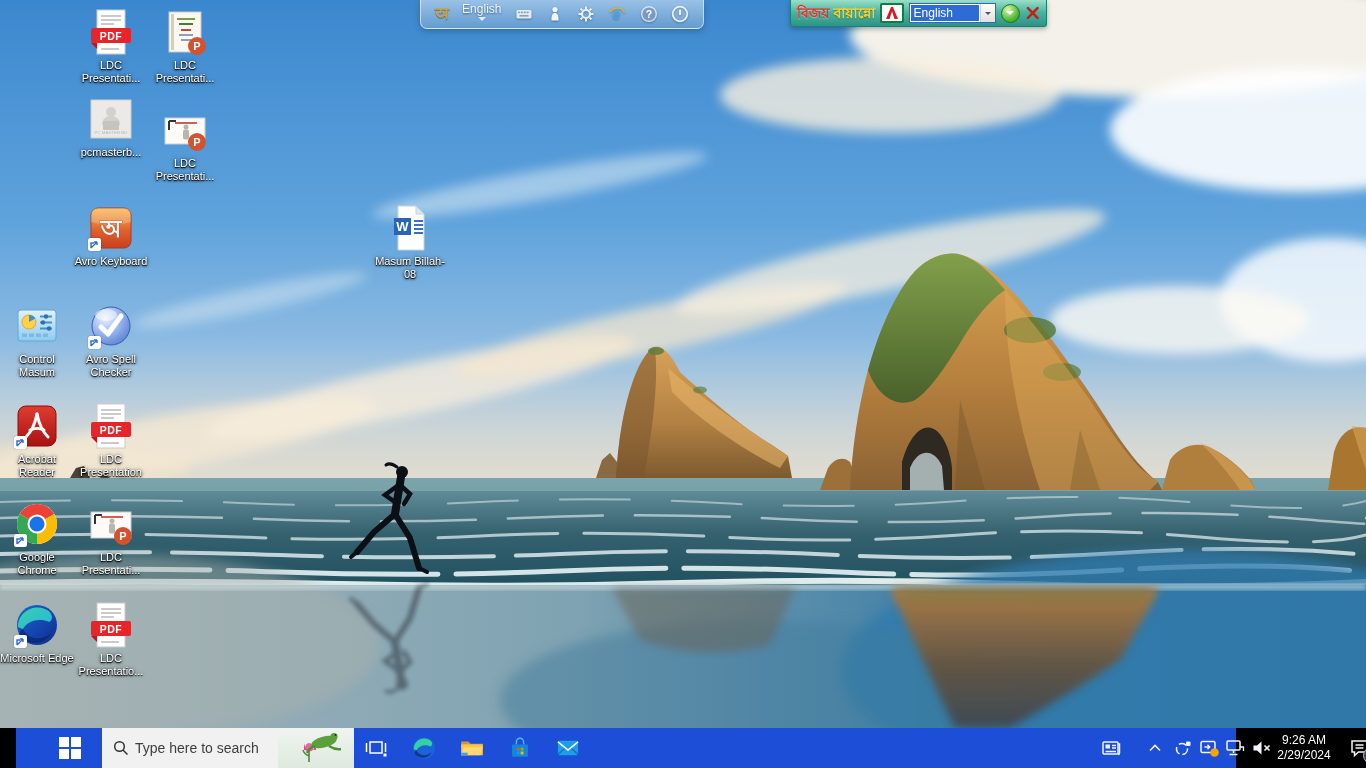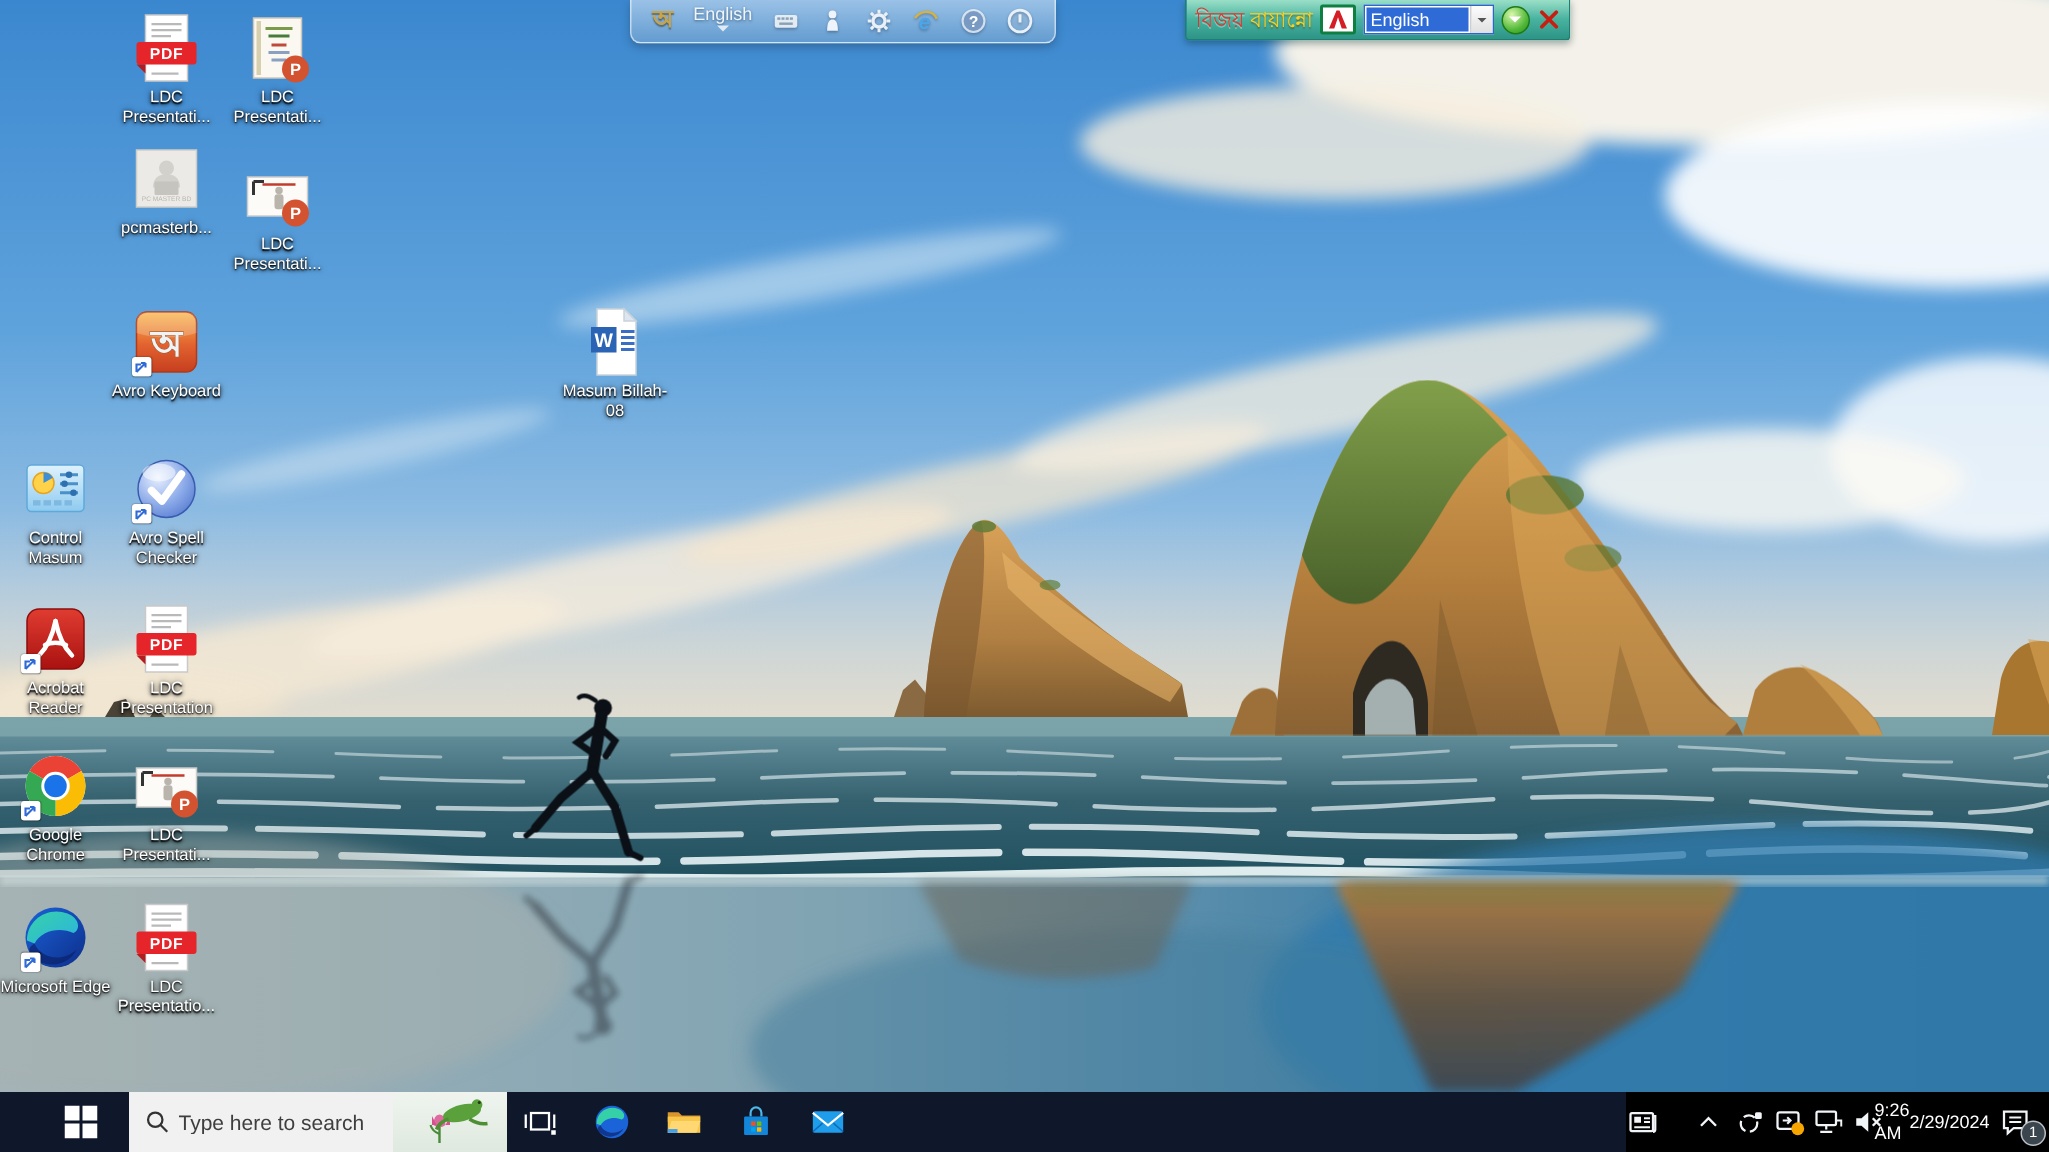--- a/index.html
+++ b/index.html
@@ -35,53 +35,53 @@
   .avro-lang .txt{font-size:12px;color:#eef5fc;line-height:12px;text-shadow:0 1px 2px rgba(40,70,100,.8);}
   .avro-caret{width:0;height:0;border:4px solid transparent;border-top-color:#dfeaf4;margin-top:2px;}
   .avro-ic{width:18px;height:18px;cursor:pointer;filter:drop-shadow(0 1px 1px rgba(30,50,80,.45));}
 
   
   .bijoy-bar{position:absolute;left:790px;top:0;width:257px;height:27px;box-sizing:border-box;
     display:flex;align-items:center;gap:5px;padding:0 6px;
     background:linear-gradient(180deg,#9adfc8 0%,#49b3a0 48%,#2d9486 100%);
     border:1px solid #1d7f72;border-top:none;border-radius:0 0 3px 3px;
     box-shadow:0 2px 5px rgba(0,40,40,.35);}
-  .bijoy-brand{font-weight:normal;font-size:14px;white-space:nowrap;line-height:14px;}
+  .bijoy-brand{font-weight:bold;font-size:14px;white-space:nowrap;line-height:14px;}
   .bijoy-brand .w1{color:#e8302a;text-shadow:0 1px 0 rgba(255,255,255,.35);}
   .bijoy-brand .w2{color:#ffd21f;text-shadow:0 1px 1px rgba(90,60,0,.5);}
   .bijoy-logo{width:24px;height:20px;background:#fff;border:2px solid #0e7e41;border-radius:2px;
     display:flex;align-items:center;justify-content:center;cursor:pointer;box-sizing:border-box;}
   .bijoy-select{width:90px;height:20px;background:#fff;border:1px solid #2b66c9;display:flex;
     align-items:stretch;cursor:pointer;box-sizing:border-box;}
   .bijoy-select .val{flex:1;font-size:12px;line-height:16px;background:#2e6bd6;color:#fff;
     margin:1px;padding:0 3px;overflow:hidden;}
   .bijoy-select .caret{width:14px;display:flex;align-items:center;justify-content:center;
     background:linear-gradient(#fdfdfd,#e0e0e0);border-left:1px solid #cfcfcf;}
   .bijoy-select .caret i{width:0;height:0;border:3.5px solid transparent;border-top-color:#555;margin-top:3px;}
   .bijoy-green{width:19px;height:19px;border-radius:50%;flex:0 0 19px;cursor:pointer;box-sizing:border-box;
     background:radial-gradient(circle at 35% 28%,#d9f8ad,#52b838 62%,#2c8f1f);
     border:1px solid #1d7a14;display:flex;align-items:center;justify-content:center;}
   .bijoy-green i{width:0;height:0;border:4.5px solid transparent;border-top-color:#fff;margin-top:4px;}
   .bijoy-close{width:16px;height:16px;cursor:pointer;}
 
   
-  .taskbar{position:absolute;left:0;bottom:0;width:1084px;height:40px;background:#0f172a;}
+  .taskbar{position:absolute;left:16px;bottom:0;width:1220px;height:40px;background:#1d4ed8;}
   .tb-start{position:absolute;left:0;top:0;width:86px;height:40px;display:flex;align-items:center;cursor:pointer;}
   .tb-start svg{margin-left:43px;}
   .tb-search{position:absolute;left:86px;top:0;width:252px;height:40px;background:#f1f1f1;
     display:flex;align-items:center;box-sizing:border-box;}
   .tb-search svg.mag{margin-left:11px;flex:0 0 16px;}
   .tb-search input{border:none;background:transparent;outline:none;font-size:14px;color:#222;
     flex:1;min-width:0;padding:0 6px;font-family:"Liberation Sans",sans-serif;}
   .tb-search input::placeholder{color:#3e3e3e;opacity:1;}
   .frog-box{width:76px;height:40px;flex:0 0 76px;background:linear-gradient(#eff4ef,#dfe9df);
     display:flex;align-items:center;justify-content:center;cursor:pointer;}
   .tb-btn{position:absolute;top:0;width:48px;height:40px;display:flex;align-items:center;justify-content:center;cursor:pointer;}
   .tray-btn{position:absolute;top:0;height:40px;display:flex;align-items:center;justify-content:center;cursor:pointer;}
-  .clock{position:absolute;left:1256px;top:0;width:64px;height:40px;display:flex;
+  .clock{position:absolute;left:1256px;top:0;width:64px;height:40px;display:flex;flex-direction:column;
     align-items:center;justify-content:center;color:#fff;font-size:12px;line-height:15px;cursor:default;}
   .ac-badge{position:absolute;right:2px;bottom:4px;width:15px;height:15px;border-radius:50%;
     background:#3a454e;border:1px solid #b9bfc4;color:#fff;font-size:10px;line-height:15px;
     text-align:center;box-sizing:content-box;}
 </style>
 </head>
 <body>
 
 <div class="desktop">
 

